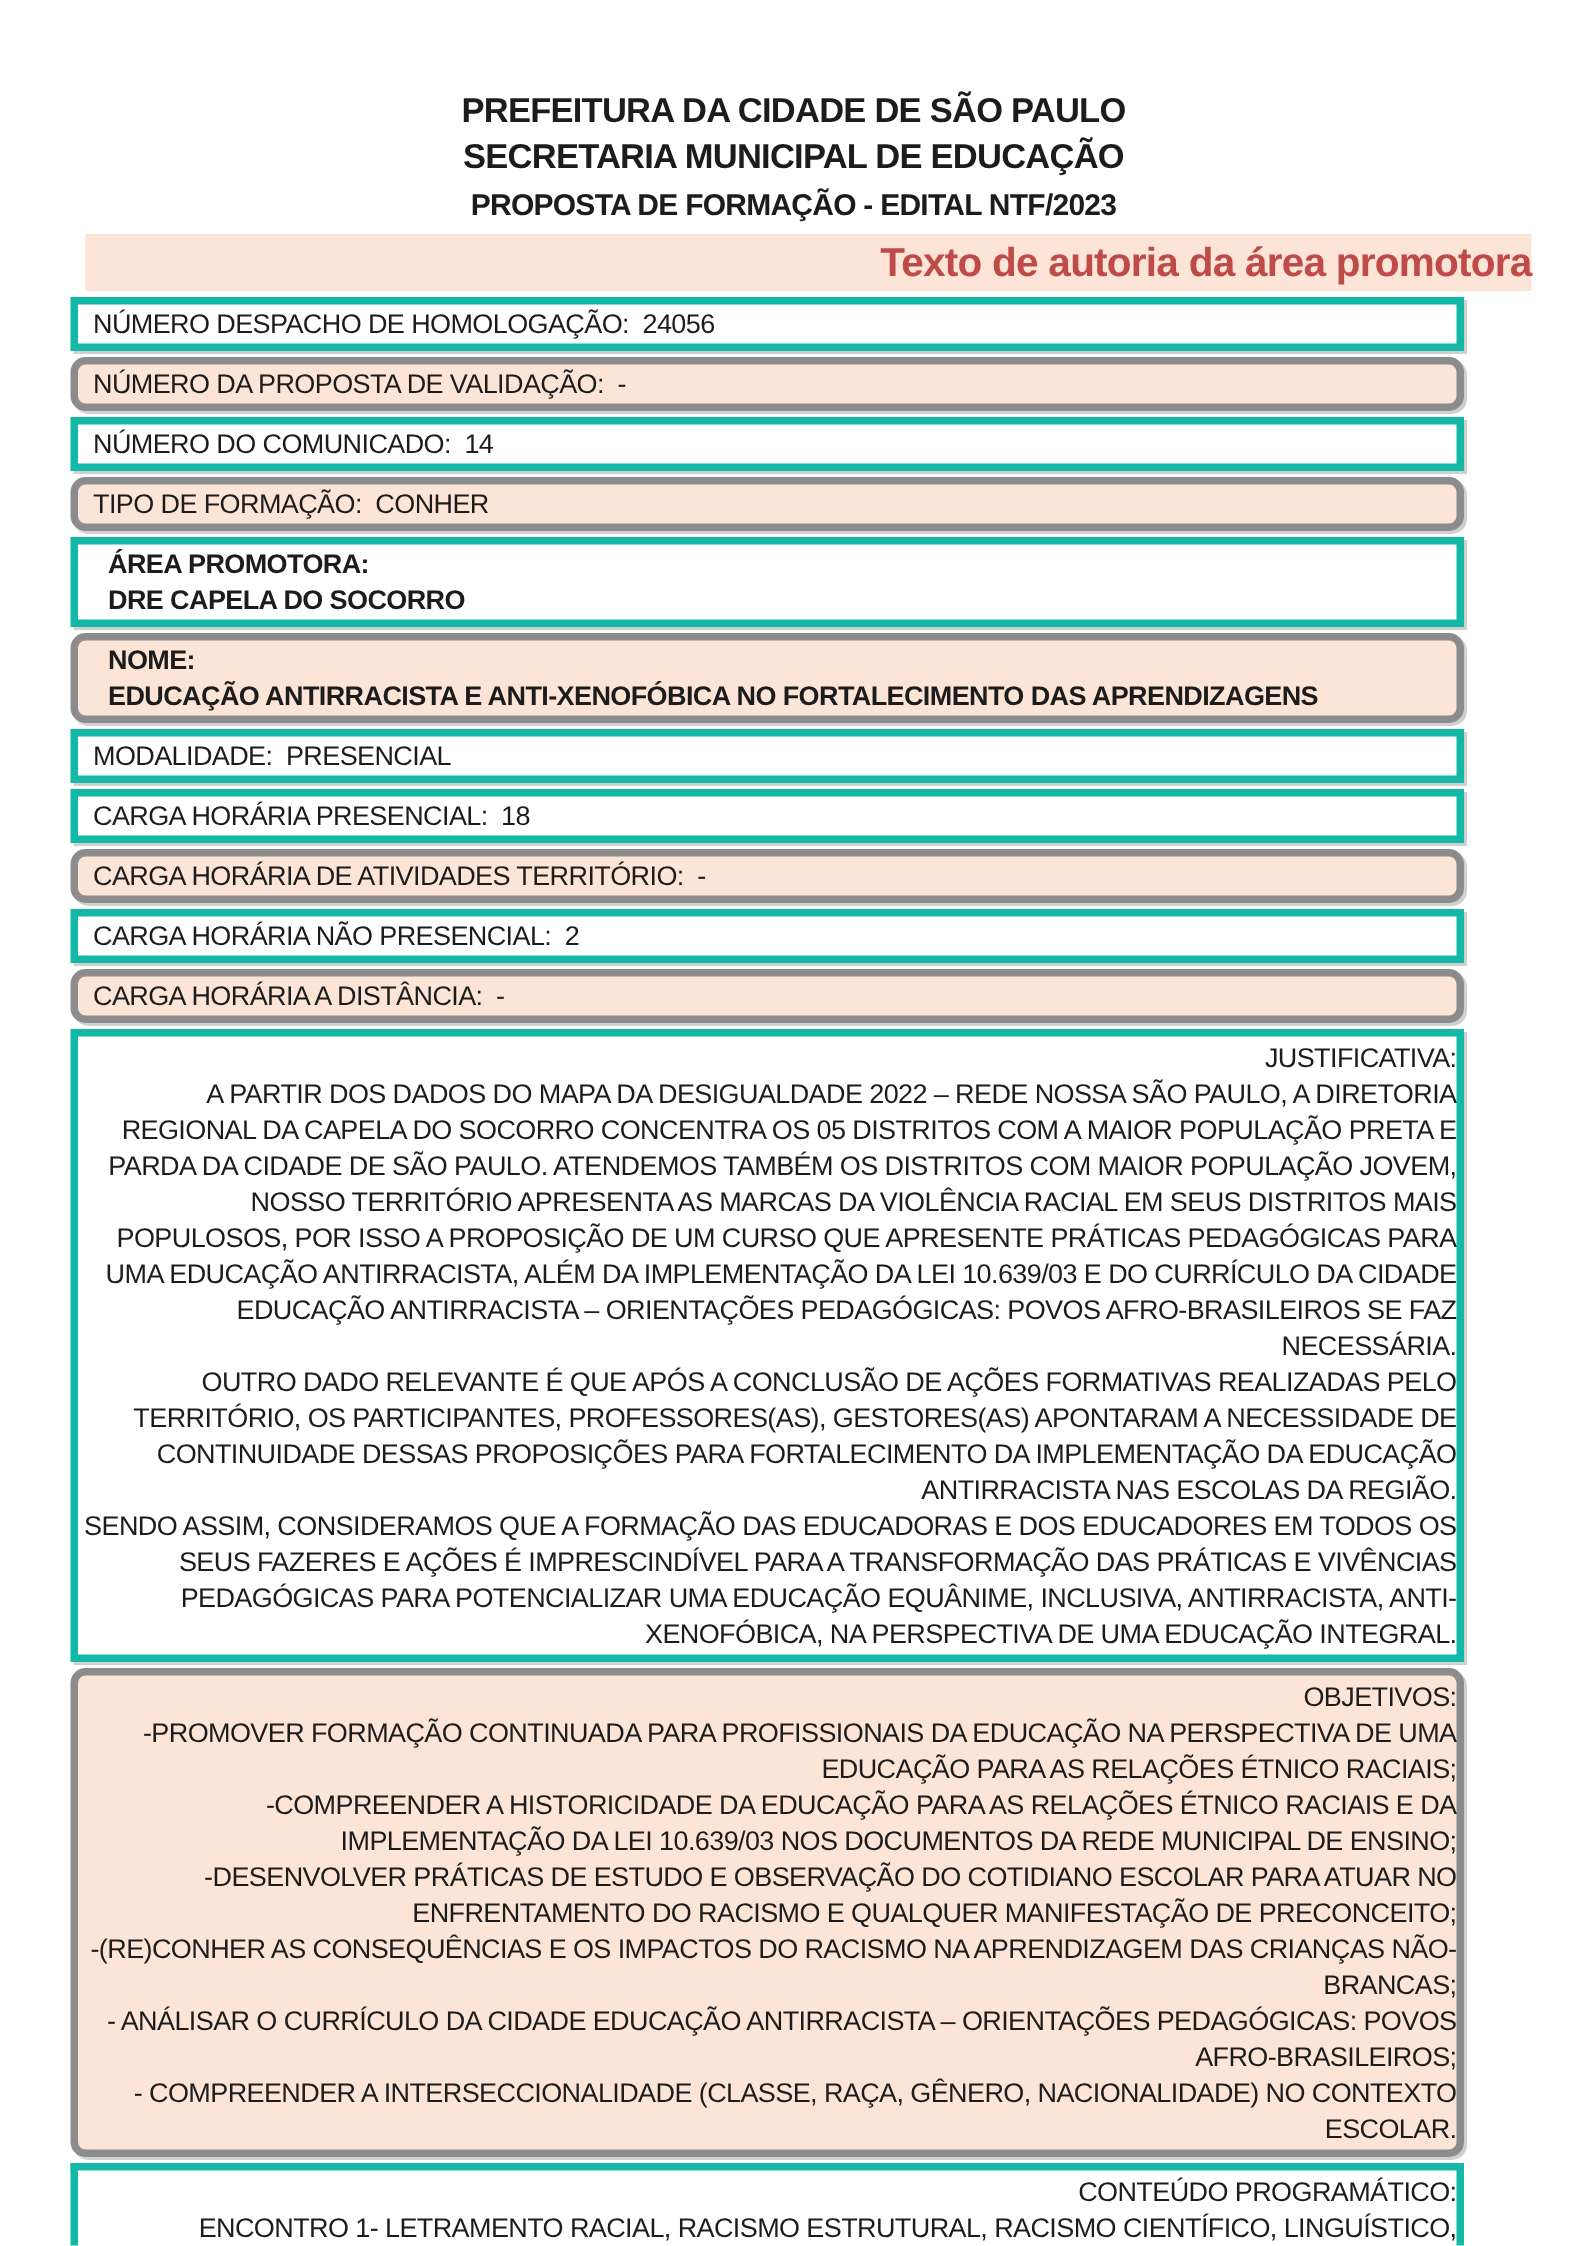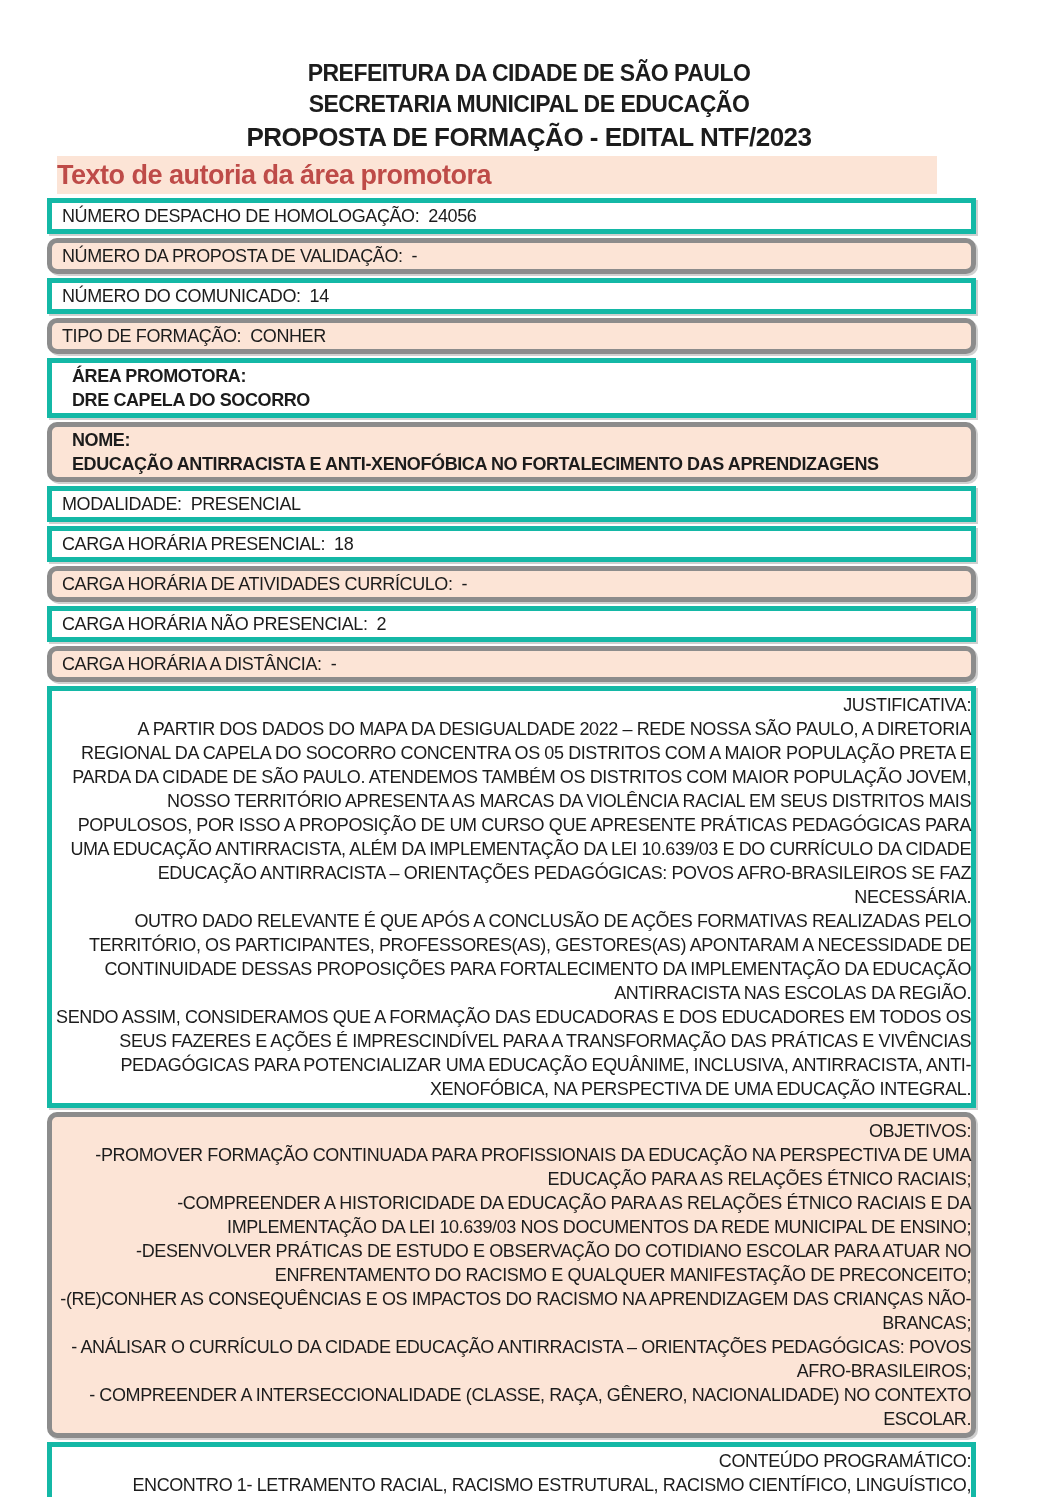--- a/index.html
+++ b/index.html
@@ -24,33 +24,33 @@
     text-align: center;
     font-weight: bold;
     letter-spacing: -0.5px;
   }
   .doc-header .title-line {
     font-size: 23px;
     line-height: 31px;
     white-space: nowrap;
   }
   .doc-header .title-line.big {
-    font-size: 26px;
+    font-size: 20px;
     line-height: 34px;
   }
   .banner {
     margin: 2px 0 0 57px;
-    width: 880px;
+    width: 964px;
     height: 38px;
     line-height: 38px;
     background: var(--peach, #FCE4D6);
     color: var(--banner-ink, #BE4B48);
     font-size: 27px;
     font-weight: bold;
-    text-align: left;
+    text-align: right;
     letter-spacing: -0.5px;
   }
   .rows {
     margin-left: 47px;
     width: 929px;
   }
   .row {
     box-sizing: border-box;
     width: 929px;
     margin-top: 4px;
@@ -103,21 +103,21 @@
     <div>NOME:</div>
     <div>EDUCAÇÃO ANTIRRACISTA E ANTI-XENOFÓBICA NO FORTALECIMENTO DAS APRENDIZAGENS</div>
   </div>
       <div class="row field-row white">
     <div class="field-line"><span>MODALIDADE:</span><span class="value">PRESENCIAL</span></div>
   </div>
       <div class="row field-row white">
     <div class="field-line"><span>CARGA HORÁRIA PRESENCIAL:</span><span class="value">18</span></div>
   </div>
       <div class="row field-row peach">
-    <div class="field-line"><span>CARGA HORÁRIA DE ATIVIDADES CURRÍCULO:</span><span class="value">-</span></div>
+    <div class="field-line"><span>CARGA HORÁRIA DE ATIVIDADES TERRITÓRIO:</span><span class="value">-</span></div>
   </div>
       <div class="row field-row white">
     <div class="field-line"><span>CARGA HORÁRIA NÃO PRESENCIAL:</span><span class="value">2</span></div>
   </div>
       <div class="row field-row peach">
     <div class="field-line"><span>CARGA HORÁRIA A DISTÂNCIA:</span><span class="value">-</span></div>
   </div>
       <div class="row block-row white">JUSTIFICATIVA:
 A PARTIR DOS DADOS DO MAPA DA DESIGUALDADE 2022 – REDE NOSSA SÃO PAULO, A DIRETORIA REGIONAL DA CAPELA DO SOCORRO CONCENTRA OS 05 DISTRITOS COM A MAIOR POPULAÇÃO PRETA E PARDA DA CIDADE DE SÃO PAULO. ATENDEMOS TAMBÉM OS DISTRITOS COM MAIOR POPULAÇÃO JOVEM, NOSSO TERRITÓRIO APRESENTA AS MARCAS DA VIOLÊNCIA RACIAL EM SEUS DISTRITOS MAIS POPULOSOS, POR ISSO A PROPOSIÇÃO DE UM CURSO QUE APRESENTE PRÁTICAS PEDAGÓGICAS PARA UMA EDUCAÇÃO ANTIRRACISTA, ALÉM DA IMPLEMENTAÇÃO DA LEI 10.639/03 E DO CURRÍCULO DA CIDADE EDUCAÇÃO ANTIRRACISTA – ORIENTAÇÕES PEDAGÓGICAS: POVOS AFRO-BRASILEIROS SE FAZ NECESSÁRIA.
 OUTRO DADO RELEVANTE É QUE APÓS A CONCLUSÃO DE AÇÕES FORMATIVAS REALIZADAS PELO TERRITÓRIO, OS PARTICIPANTES, PROFESSORES(AS), GESTORES(AS) APONTARAM A NECESSIDADE DE CONTINUIDADE DESSAS PROPOSIÇÕES PARA FORTALECIMENTO DA IMPLEMENTAÇÃO DA EDUCAÇÃO ANTIRRACISTA NAS ESCOLAS DA REGIÃO.

